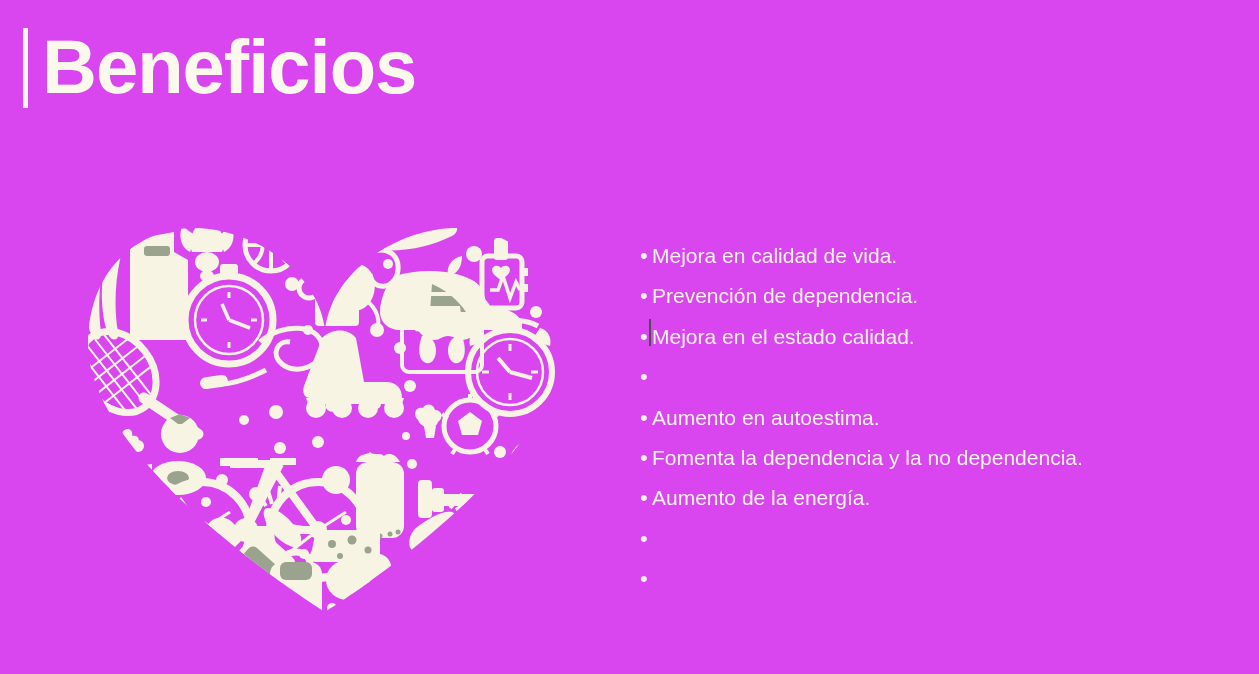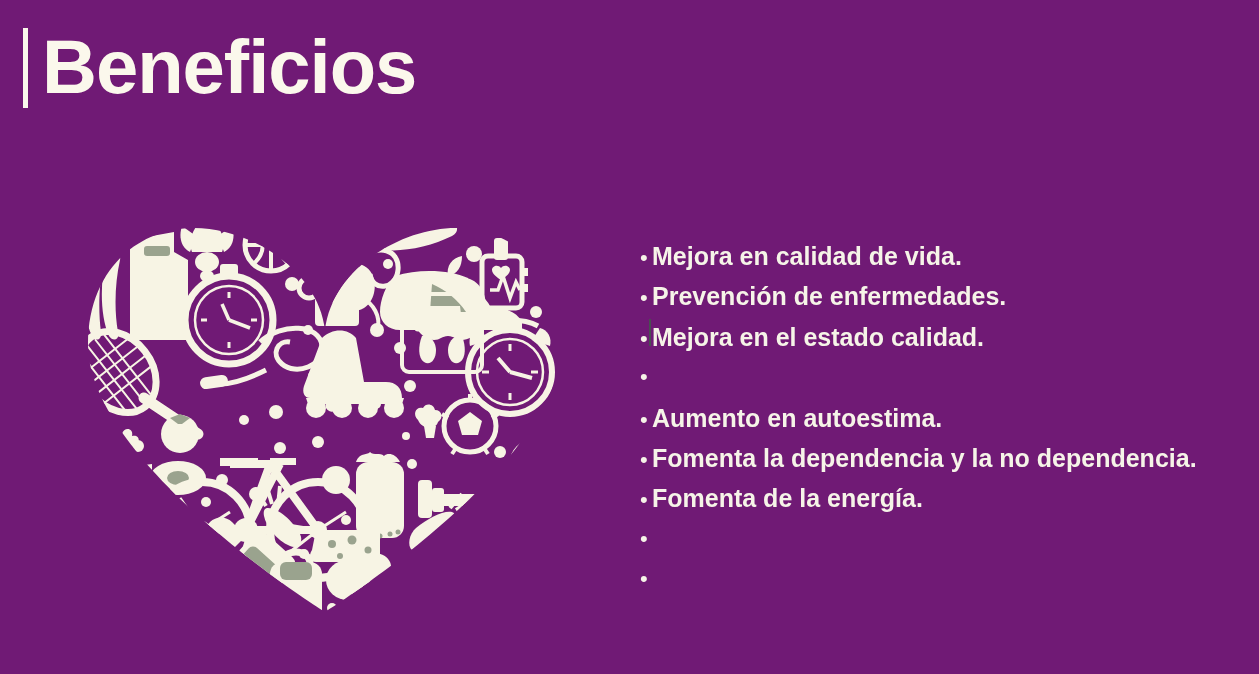--- a/index.html
+++ b/index.html
@@ -7,21 +7,21 @@
     padding: 0;
     background: #9aa38e;
   }
   body {
     font-family: "Liberation Sans", sans-serif;
   }
   #slide {
     position: relative;
     width: 1259px;
     height: 674px;
-    background: #701a75;
+    background: #d946ef;
     overflow: hidden;
   }
 
   
   #title-block {
     position: absolute;
     left: 23px;
     top: 24px;
     display: flex;
     align-items: flex-start;
@@ -70,23 +70,23 @@
     white-space: nowrap;
   }
   .bullet-dot {
     flex: 0 0 auto;
     width: 12px;
     font-size: 22px;
     color: #f6f4e8;
   }
   .benefit-text {
     position: relative;
-    font-size: 25px;
+    font-size: 21px;
     color: #f6f4e8;
-    font-weight: 700;
+    font-weight: 400;
   }
   .benefit-item.has-caret .benefit-text::before {
     content: "";
     position: absolute;
     left: -3px;
     top: 2px;
     width: 2px;
     height: 27px;
     background: #4a4f52;
   }
@@ -413,40 +413,40 @@
     </svg>
   </div>
 
   <ul id="benefits-list" style="list-style:none;margin:0;padding:0;">
     <li class="benefit-item">
       <span class="bullet-dot">•</span>
       <span class="benefit-text">Mejora en calidad de vida.</span>
     </li>
     <li class="benefit-item">
       <span class="bullet-dot">•</span>
-      <span class="benefit-text">Prevención de enfermedades.</span>
+      <span class="benefit-text">Prevención de dependencia.</span>
     </li>
     <li class="benefit-item has-caret">
       <span class="bullet-dot">•</span>
       <span class="benefit-text">Mejora en el estado calidad.</span>
     </li>
     <li class="benefit-item">
       <span class="bullet-dot">•</span>
     </li>
     <li class="benefit-item">
       <span class="bullet-dot">•</span>
       <span class="benefit-text">Aumento en autoestima.</span>
     </li>
     <li class="benefit-item">
       <span class="bullet-dot">•</span>
       <span class="benefit-text">Fomenta la dependencia y la no dependencia.</span>
     </li>
     <li class="benefit-item">
       <span class="bullet-dot">•</span>
-      <span class="benefit-text">Fomenta de la energía.</span>
+      <span class="benefit-text">Aumento de la energía.</span>
     </li>
     <li class="benefit-item">
       <span class="bullet-dot">•</span>
     </li>
     <li class="benefit-item">
       <span class="bullet-dot">•</span>
     </li>
   </ul>
 
 </div>

